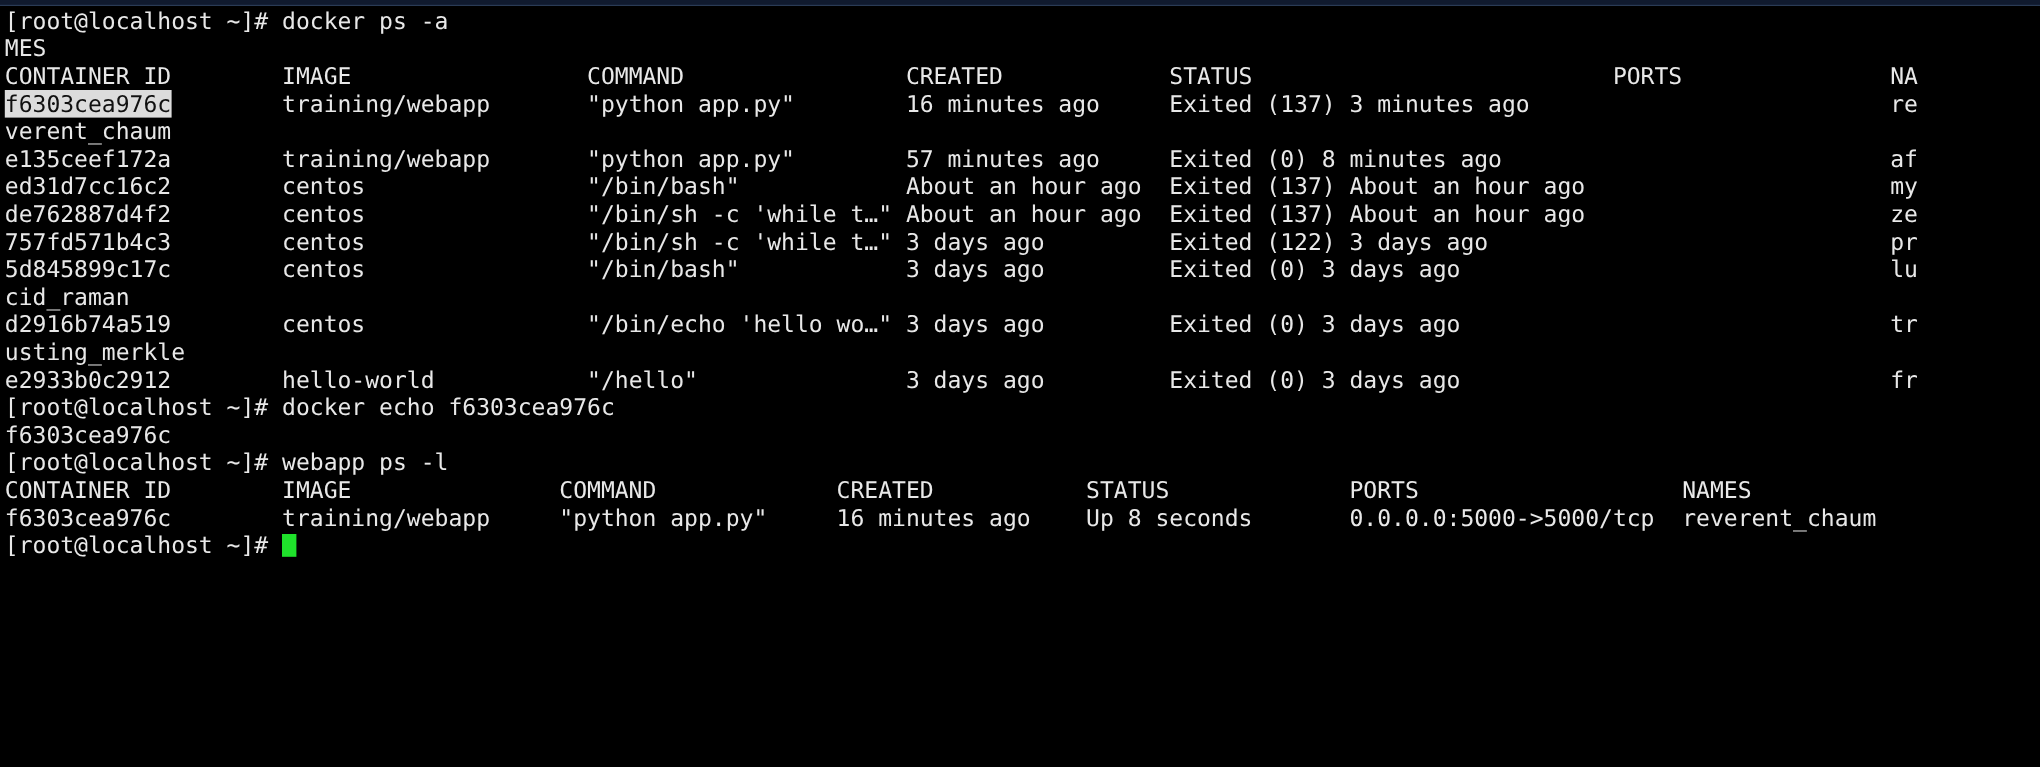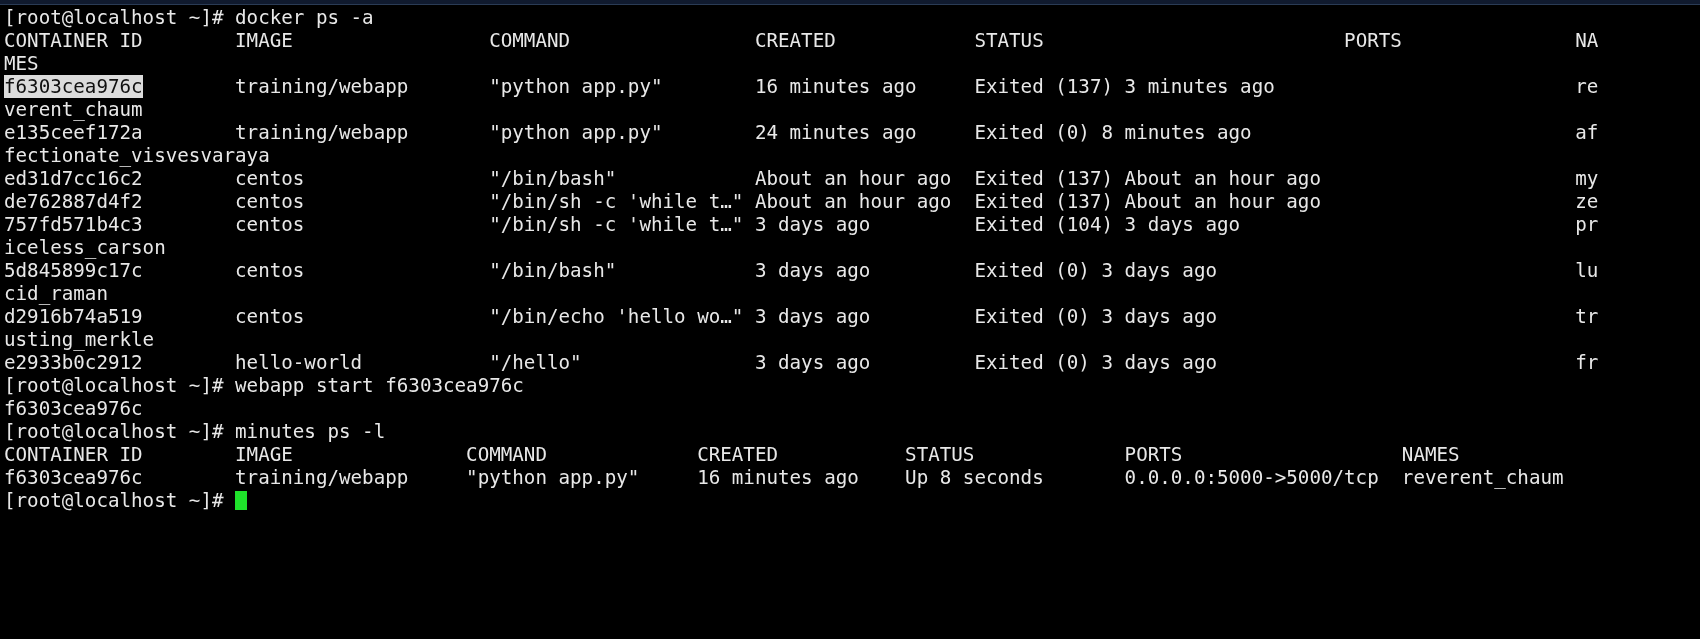--- a/index.html
+++ b/index.html
@@ -59,43 +59,41 @@
 <body>
 
 <div id="terminal-window">
 
   <div id="title-bar"></div>
 
   <div id="screen">
 
     <div class="line"><span class="seg">[root@localhost ~]# </span><span class="seg">docker ps -a</span></div>
 
+    <div class="line"><span class="seg">MES</span></div>
     <div class="line"><span class="seg pad">CONTAINER ID        </span><span class="seg pad">IMAGE                 </span><span class="seg pad">COMMAND                </span><span class="seg pad">CREATED            </span><span class="seg pad">STATUS                          </span><span class="seg pad">PORTS               </span><span class="seg">NA</span></div>
-    <div class="line"><span class="seg">MES</span></div>
 
     <div id="ps-all-rows">
         <div class="line"><span class="seg"><span class="sel">f6303cea976c</span>        </span><span class="seg">training/webapp       </span><span class="seg">"python app.py"        </span><span class="seg">16 minutes ago     </span><span class="seg">Exited (137) 3 minutes ago      </span><span class="seg">                    </span><span class="seg">re</span></div>
         <div class="line"><span class="seg">verent_chaum</span></div>
-        <div class="line"><span class="seg">e135ceef172a        </span><span class="seg">training/webapp       </span><span class="seg">"python app.py"        </span><span class="seg">24 minutes ago     </span><span class="seg">Exited (0) 8 minutes ago        </span><span class="seg">                    </span><span class="seg">af</span></div>
-        <div class="line"><span class="seg">fectionate_visvesvaraya</span></div>
+        <div class="line"><span class="seg">e135ceef172a        </span><span class="seg">training/webapp       </span><span class="seg">"python app.py"        </span><span class="seg">57 minutes ago     </span><span class="seg">Exited (0) 8 minutes ago        </span><span class="seg">                    </span><span class="seg">af</span></div>
         <div class="line"><span class="seg">ed31d7cc16c2        </span><span class="seg">centos                </span><span class="seg">"/bin/bash"            </span><span class="seg">About an hour ago  </span><span class="seg">Exited (137) About an hour ago  </span><span class="seg">                    </span><span class="seg">my</span></div>
         <div class="line"><span class="seg">de762887d4f2        </span><span class="seg">centos                </span><span class="seg">"/bin/sh -c 'while t…" </span><span class="seg">About an hour ago  </span><span class="seg">Exited (137) About an hour ago  </span><span class="seg">                    </span><span class="seg">ze</span></div>
-        <div class="line"><span class="seg">757fd571b4c3        </span><span class="seg">centos                </span><span class="seg">"/bin/sh -c 'while t…" </span><span class="seg">3 days ago         </span><span class="seg">Exited (104) 3 days ago         </span><span class="seg">                    </span><span class="seg">pr</span></div>
-        <div class="line"><span class="seg">iceless_carson</span></div>
+        <div class="line"><span class="seg">757fd571b4c3        </span><span class="seg">centos                </span><span class="seg">"/bin/sh -c 'while t…" </span><span class="seg">3 days ago         </span><span class="seg">Exited (122) 3 days ago         </span><span class="seg">                    </span><span class="seg">pr</span></div>
         <div class="line"><span class="seg">5d845899c17c        </span><span class="seg">centos                </span><span class="seg">"/bin/bash"            </span><span class="seg">3 days ago         </span><span class="seg">Exited (0) 3 days ago           </span><span class="seg">                    </span><span class="seg">lu</span></div>
         <div class="line"><span class="seg">cid_raman</span></div>
         <div class="line"><span class="seg">d2916b74a519        </span><span class="seg">centos                </span><span class="seg">"/bin/echo 'hello wo…" </span><span class="seg">3 days ago         </span><span class="seg">Exited (0) 3 days ago           </span><span class="seg">                    </span><span class="seg">tr</span></div>
         <div class="line"><span class="seg">usting_merkle</span></div>
         <div class="line"><span class="seg">e2933b0c2912        </span><span class="seg">hello-world           </span><span class="seg">"/hello"               </span><span class="seg">3 days ago         </span><span class="seg">Exited (0) 3 days ago           </span><span class="seg">                    </span><span class="seg">fr</span></div>
       </div>
 
-    <div class="line"><span class="seg">[root@localhost ~]# </span><span class="seg">webapp start f6303cea976c</span></div>
+    <div class="line"><span class="seg">[root@localhost ~]# </span><span class="seg">docker echo f6303cea976c</span></div>
     <div class="line"><span class="seg">f6303cea976c</span></div>
 
-    <div class="line"><span class="seg">[root@localhost ~]# </span><span class="seg">minutes ps -l</span></div>
+    <div class="line"><span class="seg">[root@localhost ~]# </span><span class="seg">webapp ps -l</span></div>
 
     <div class="line"><span class="seg pad">CONTAINER ID        </span><span class="seg pad">IMAGE               </span><span class="seg pad">COMMAND             </span><span class="seg pad">CREATED           </span><span class="seg pad">STATUS             </span><span class="seg pad">PORTS                   </span><span class="seg">NAMES</span></div>
 
     <div class="line"><span class="seg pad">f6303cea976c        </span><span class="seg pad">training/webapp     </span><span class="seg pad">"python app.py"     </span><span class="seg pad">16 minutes ago    </span><span class="seg pad">Up 8 seconds       </span><span class="seg pad">0.0.0.0:5000-&gt;5000/tcp  </span><span class="seg">reverent_chaum</span></div>
 
     <div class="line"><span class="seg">[root@localhost ~]# </span><span class="cursor"></span></div>
 
   </div>
 </div>
 

